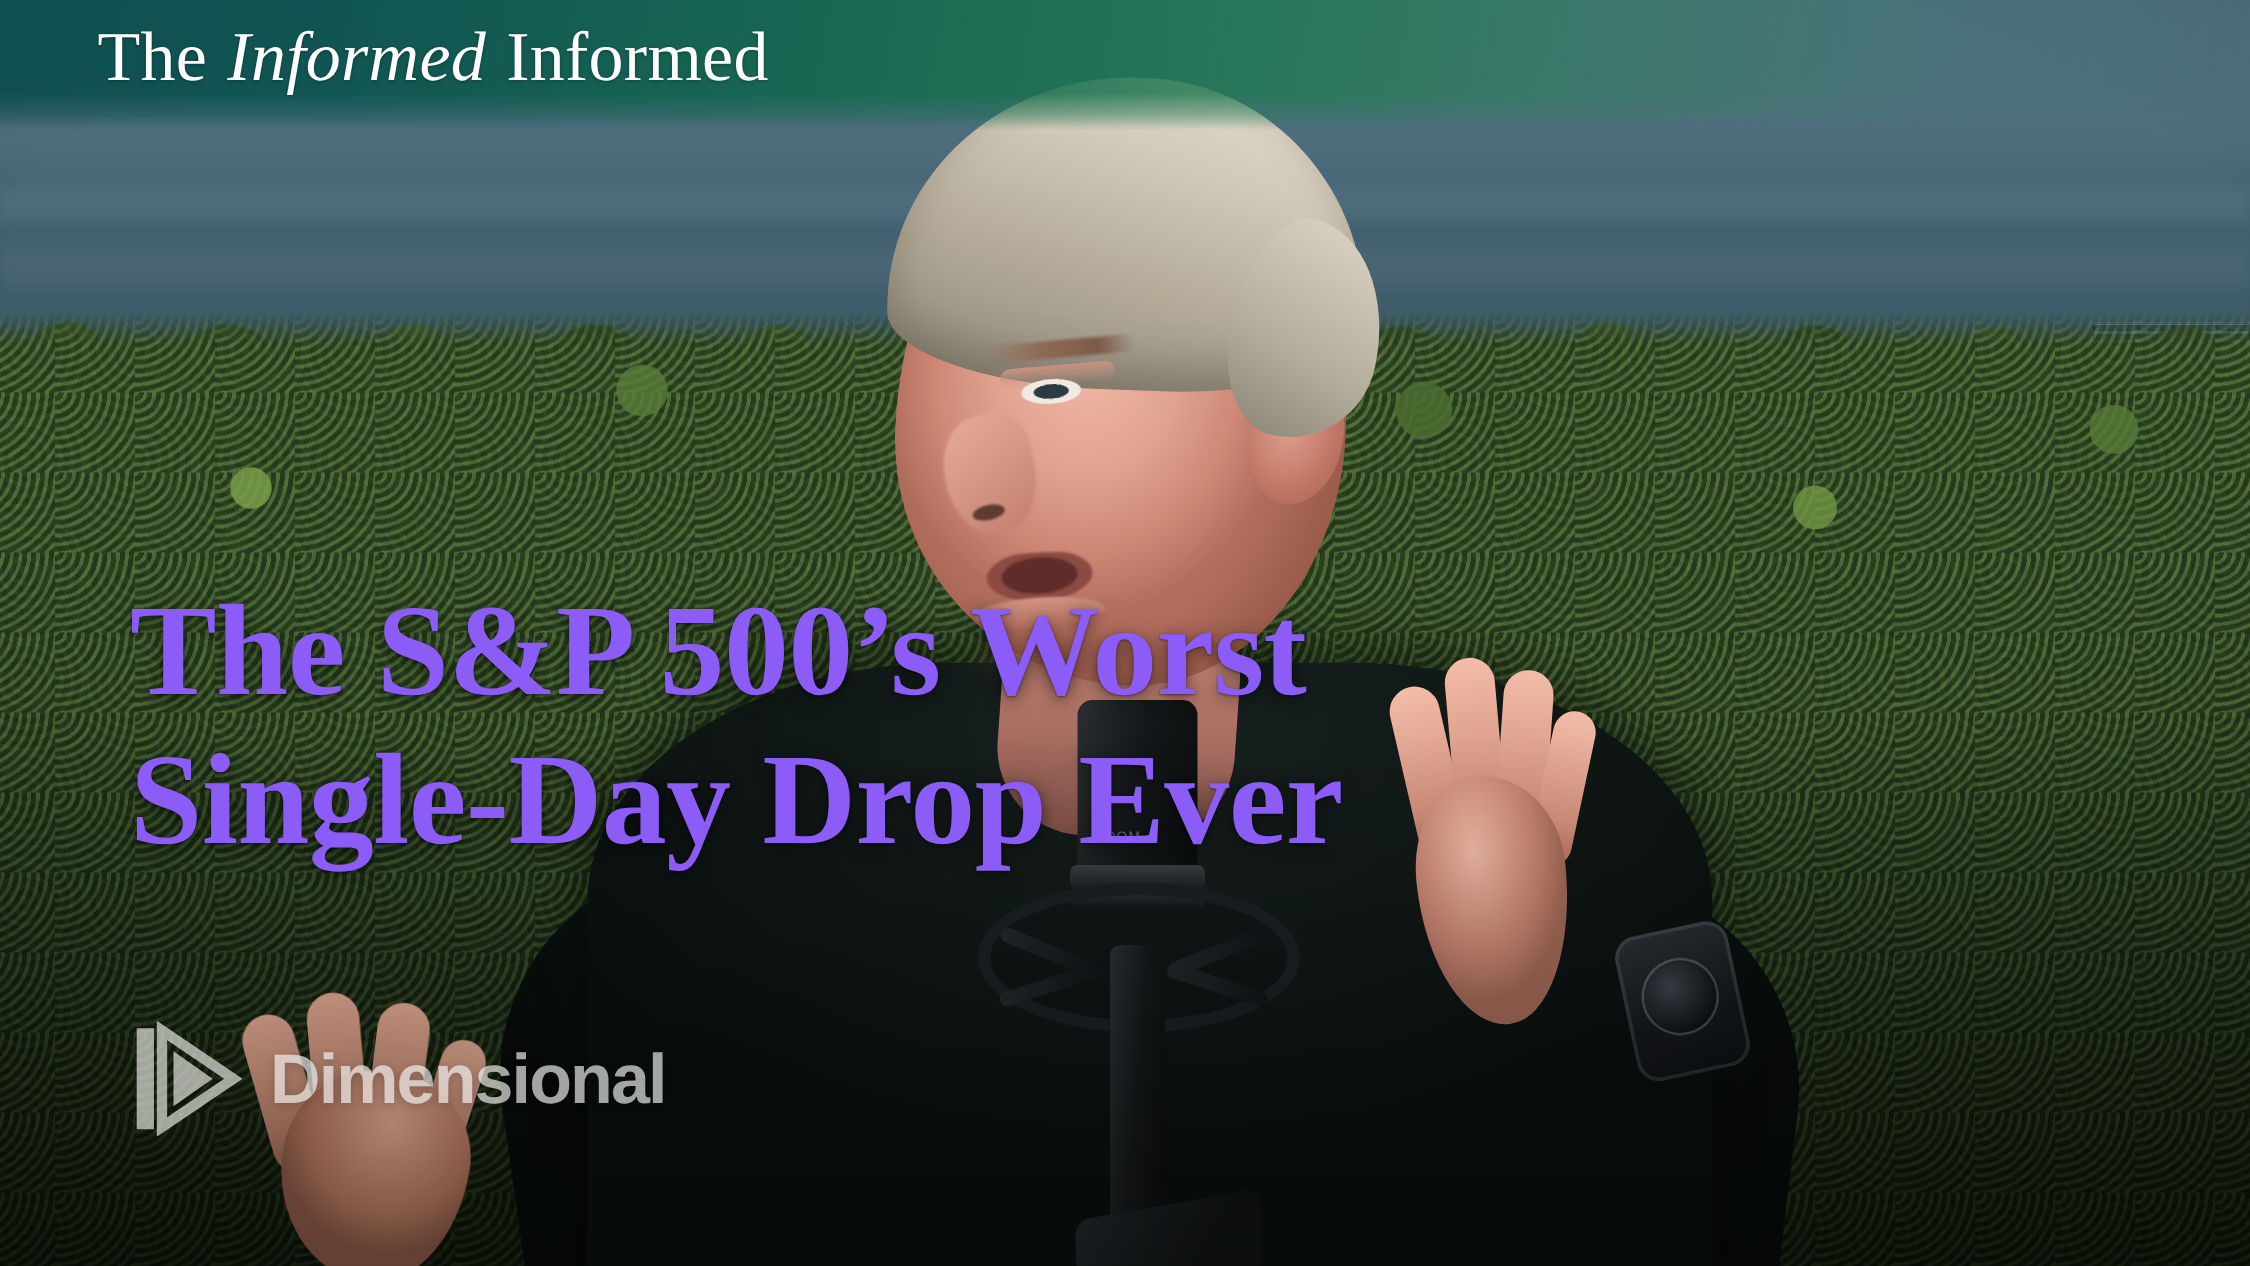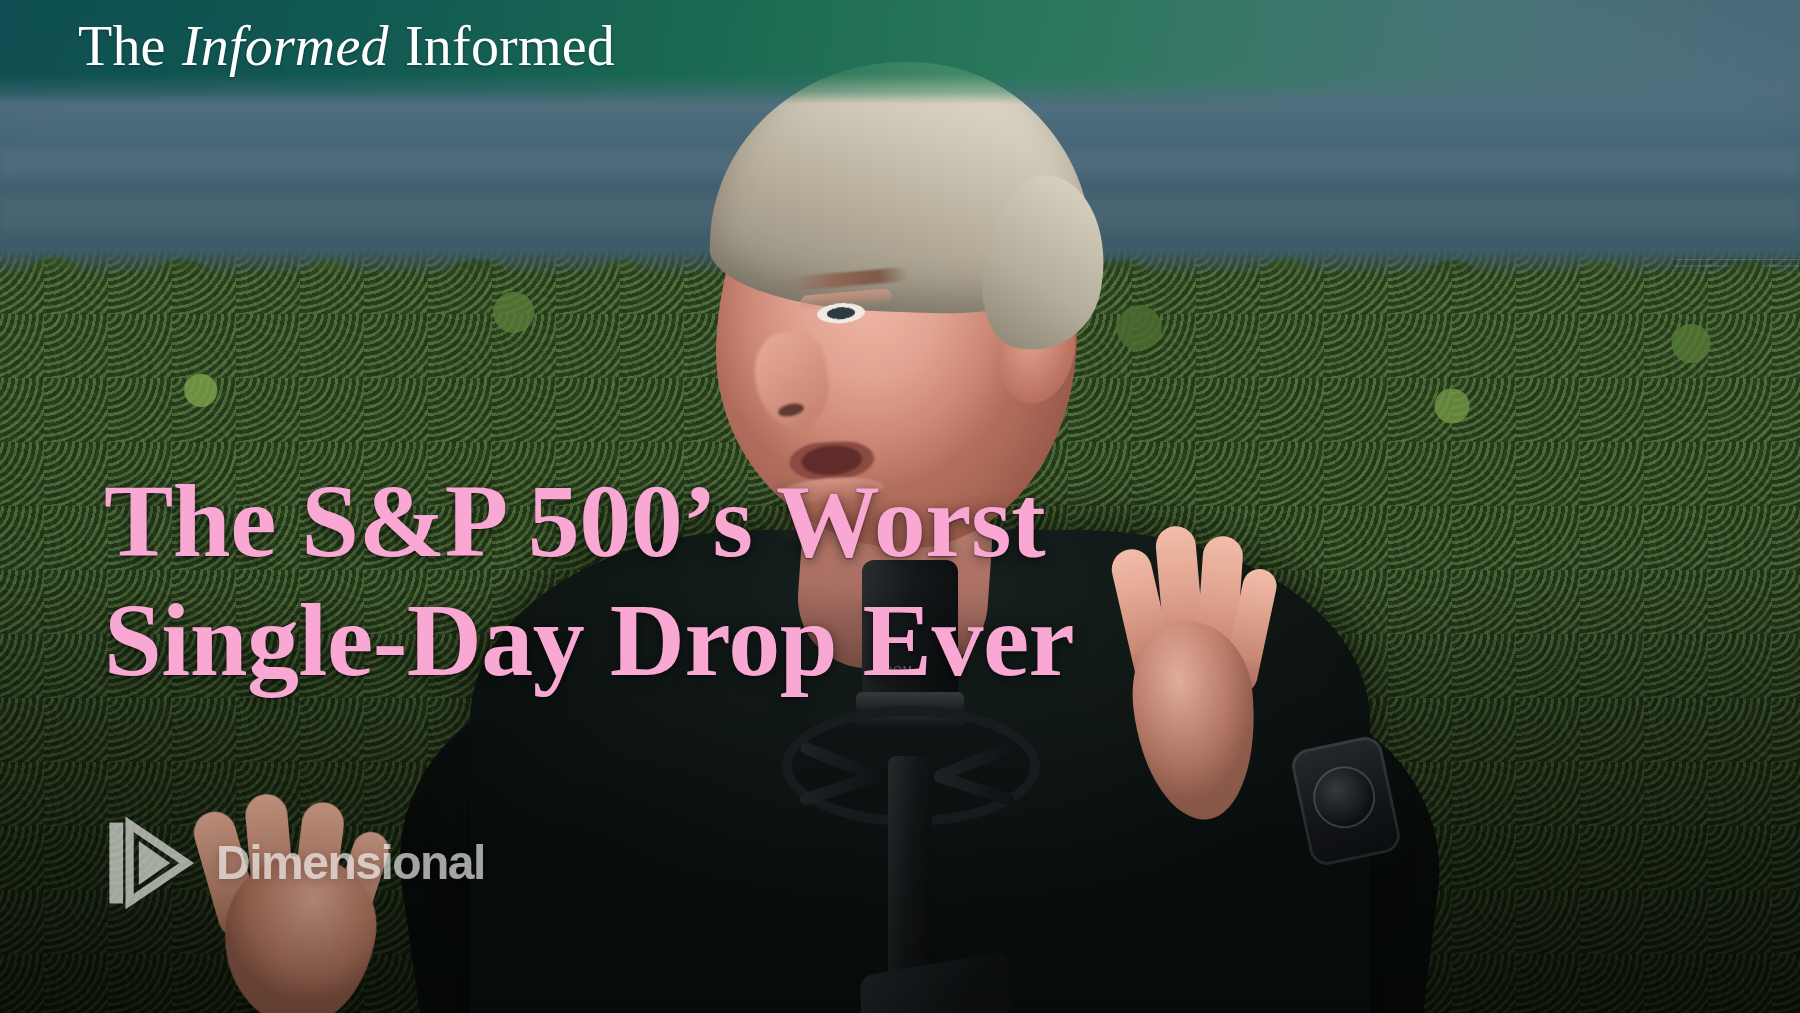--- a/index.html
+++ b/index.html
@@ -442,40 +442,40 @@
   }
 
   .headline {
     position: absolute;
     left: 104px; top: 462px;
     width: 1180px;
     font-family: "Liberation Serif", serif;
     font-weight: 700;
     font-size: 104px;
     line-height: 1.14;
-    color: #f9a8d4;
+    color: #8b5cf6;
     letter-spacing: -.5px;
     text-shadow: 0 3px 14px rgba(0,0,0,.50), 0 1px 2px rgba(0,0,0,.45);
   }
   .headline .line { display: block; white-space: nowrap; }
 
   
   .logo {
     position: absolute;
     left: 102px; top: 812px;
     height: 102px;
     display: flex;
     align-items: center;
     gap: 22px;
     opacity: .72;
   }
   .logo-mark { width: 92px; height: 92px; display: block; }
   .logo-word {
     font-family: "Liberation Sans", sans-serif;
-    font-size: 48px;
+    font-size: 56px;
     font-weight: 700;
     color: #f4f4f2;
     letter-spacing: -1.5px;
     line-height: 1;
     opacity: .92;
     text-shadow: 0 2px 8px rgba(0,0,0,.28);
   }
 </style>
 </head>
 <body>

